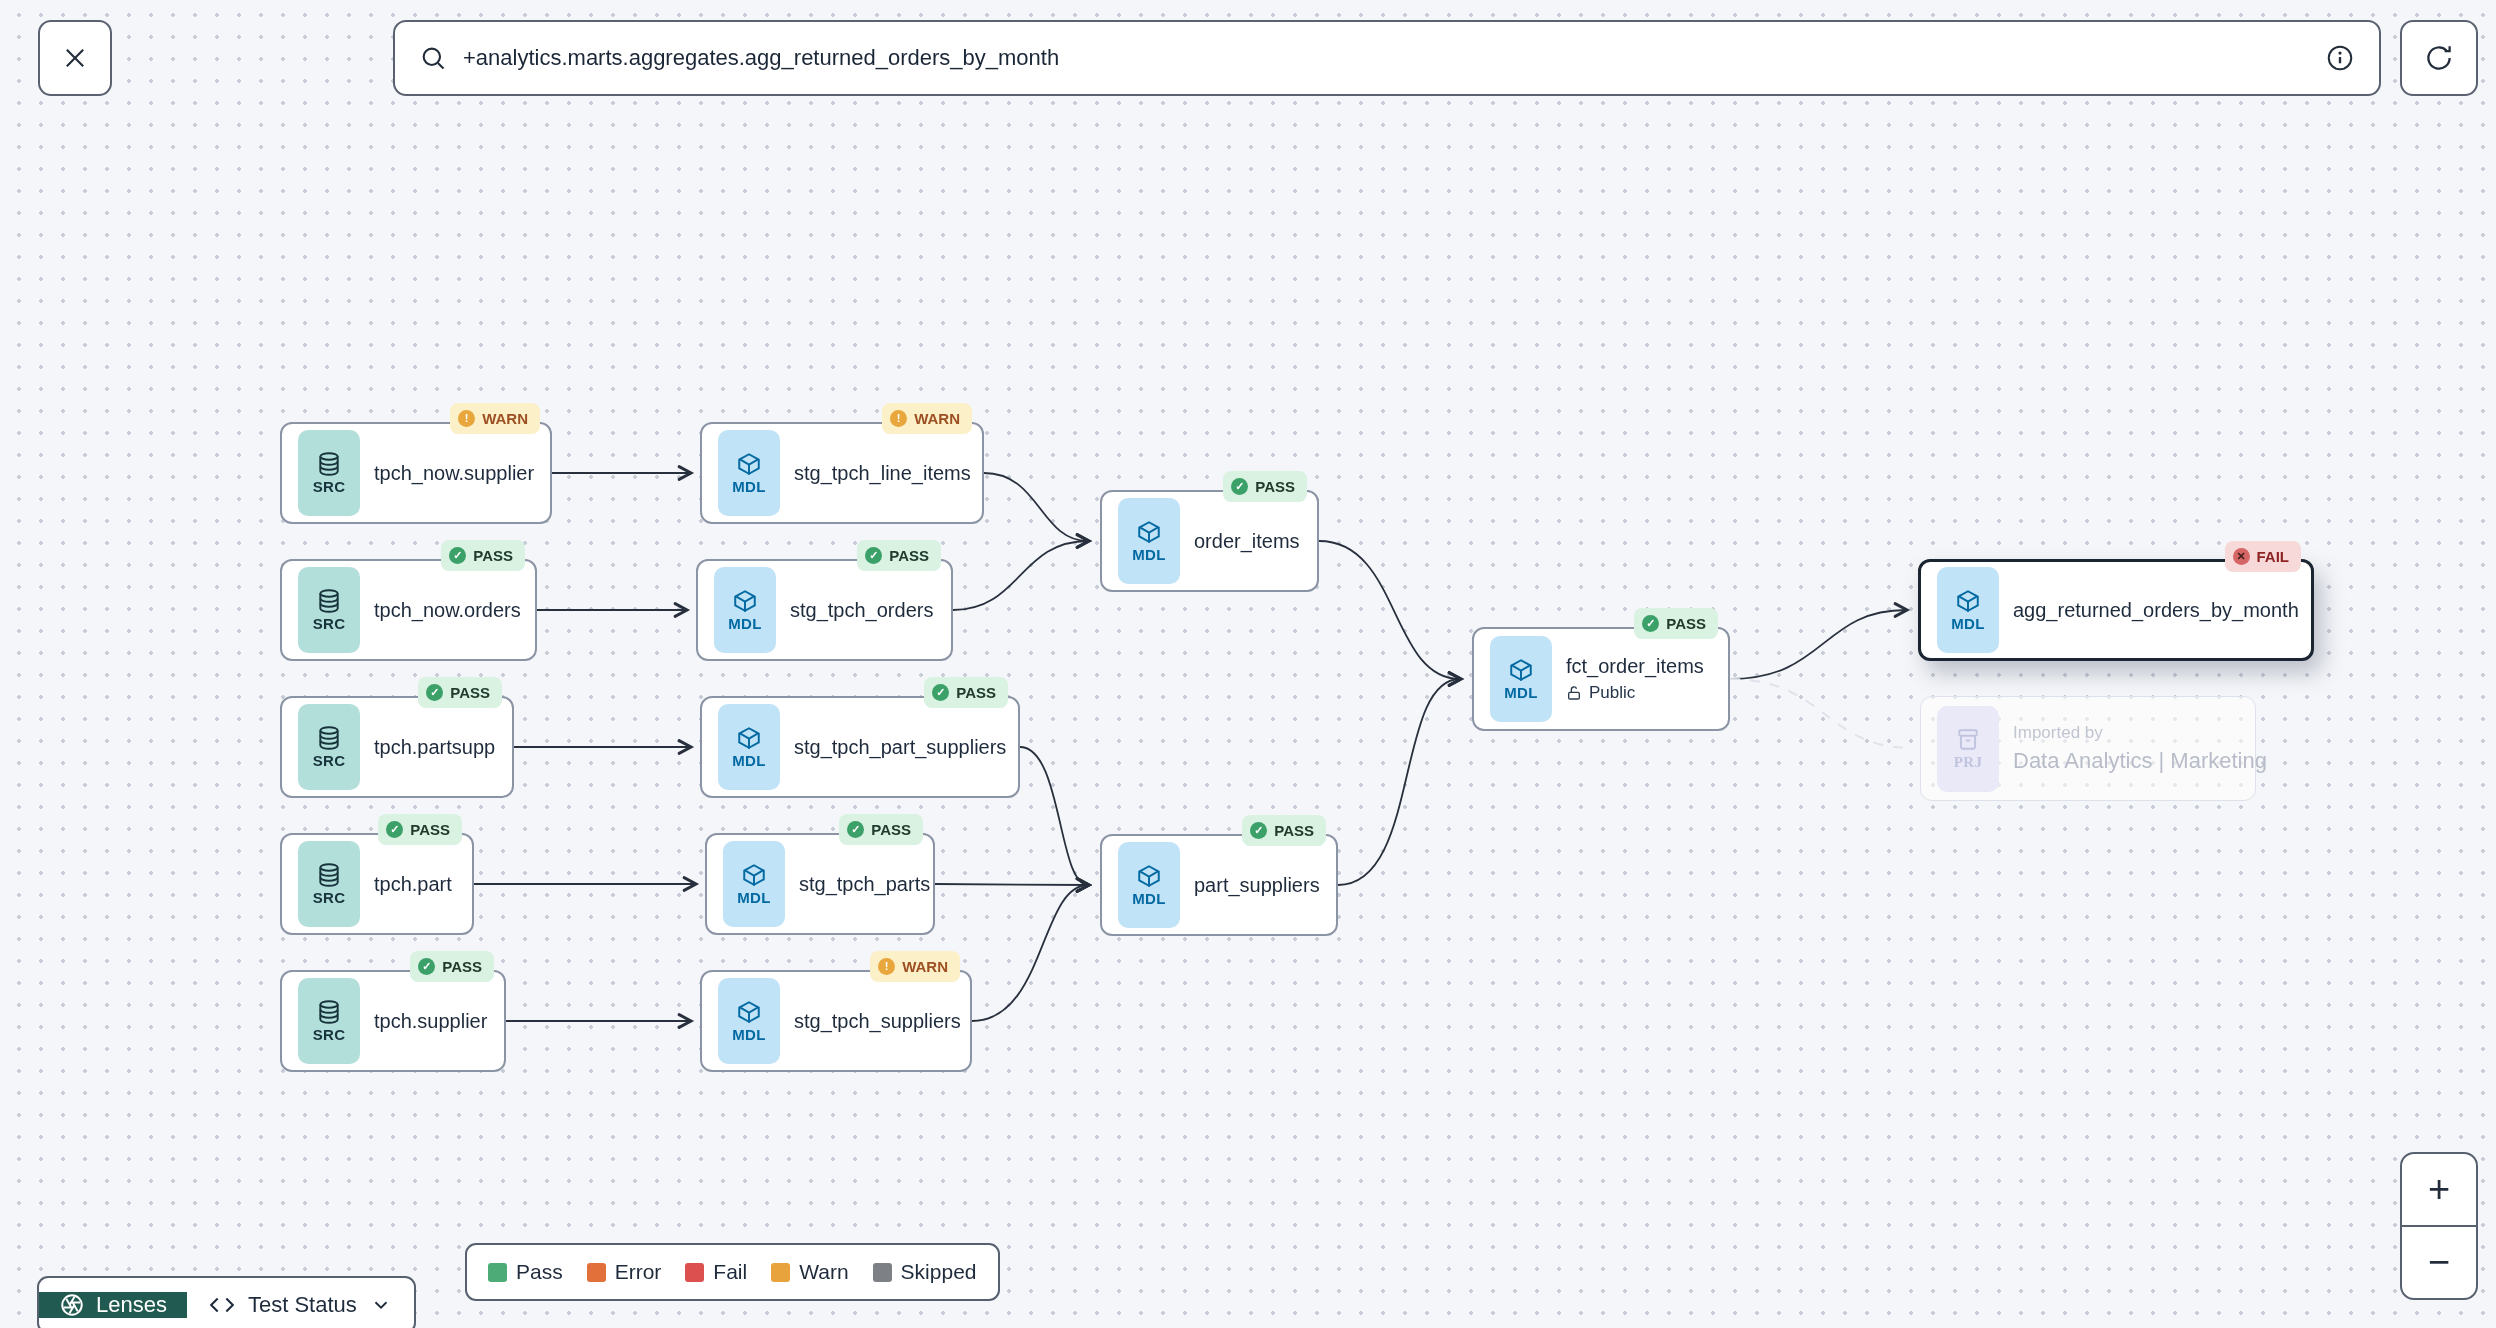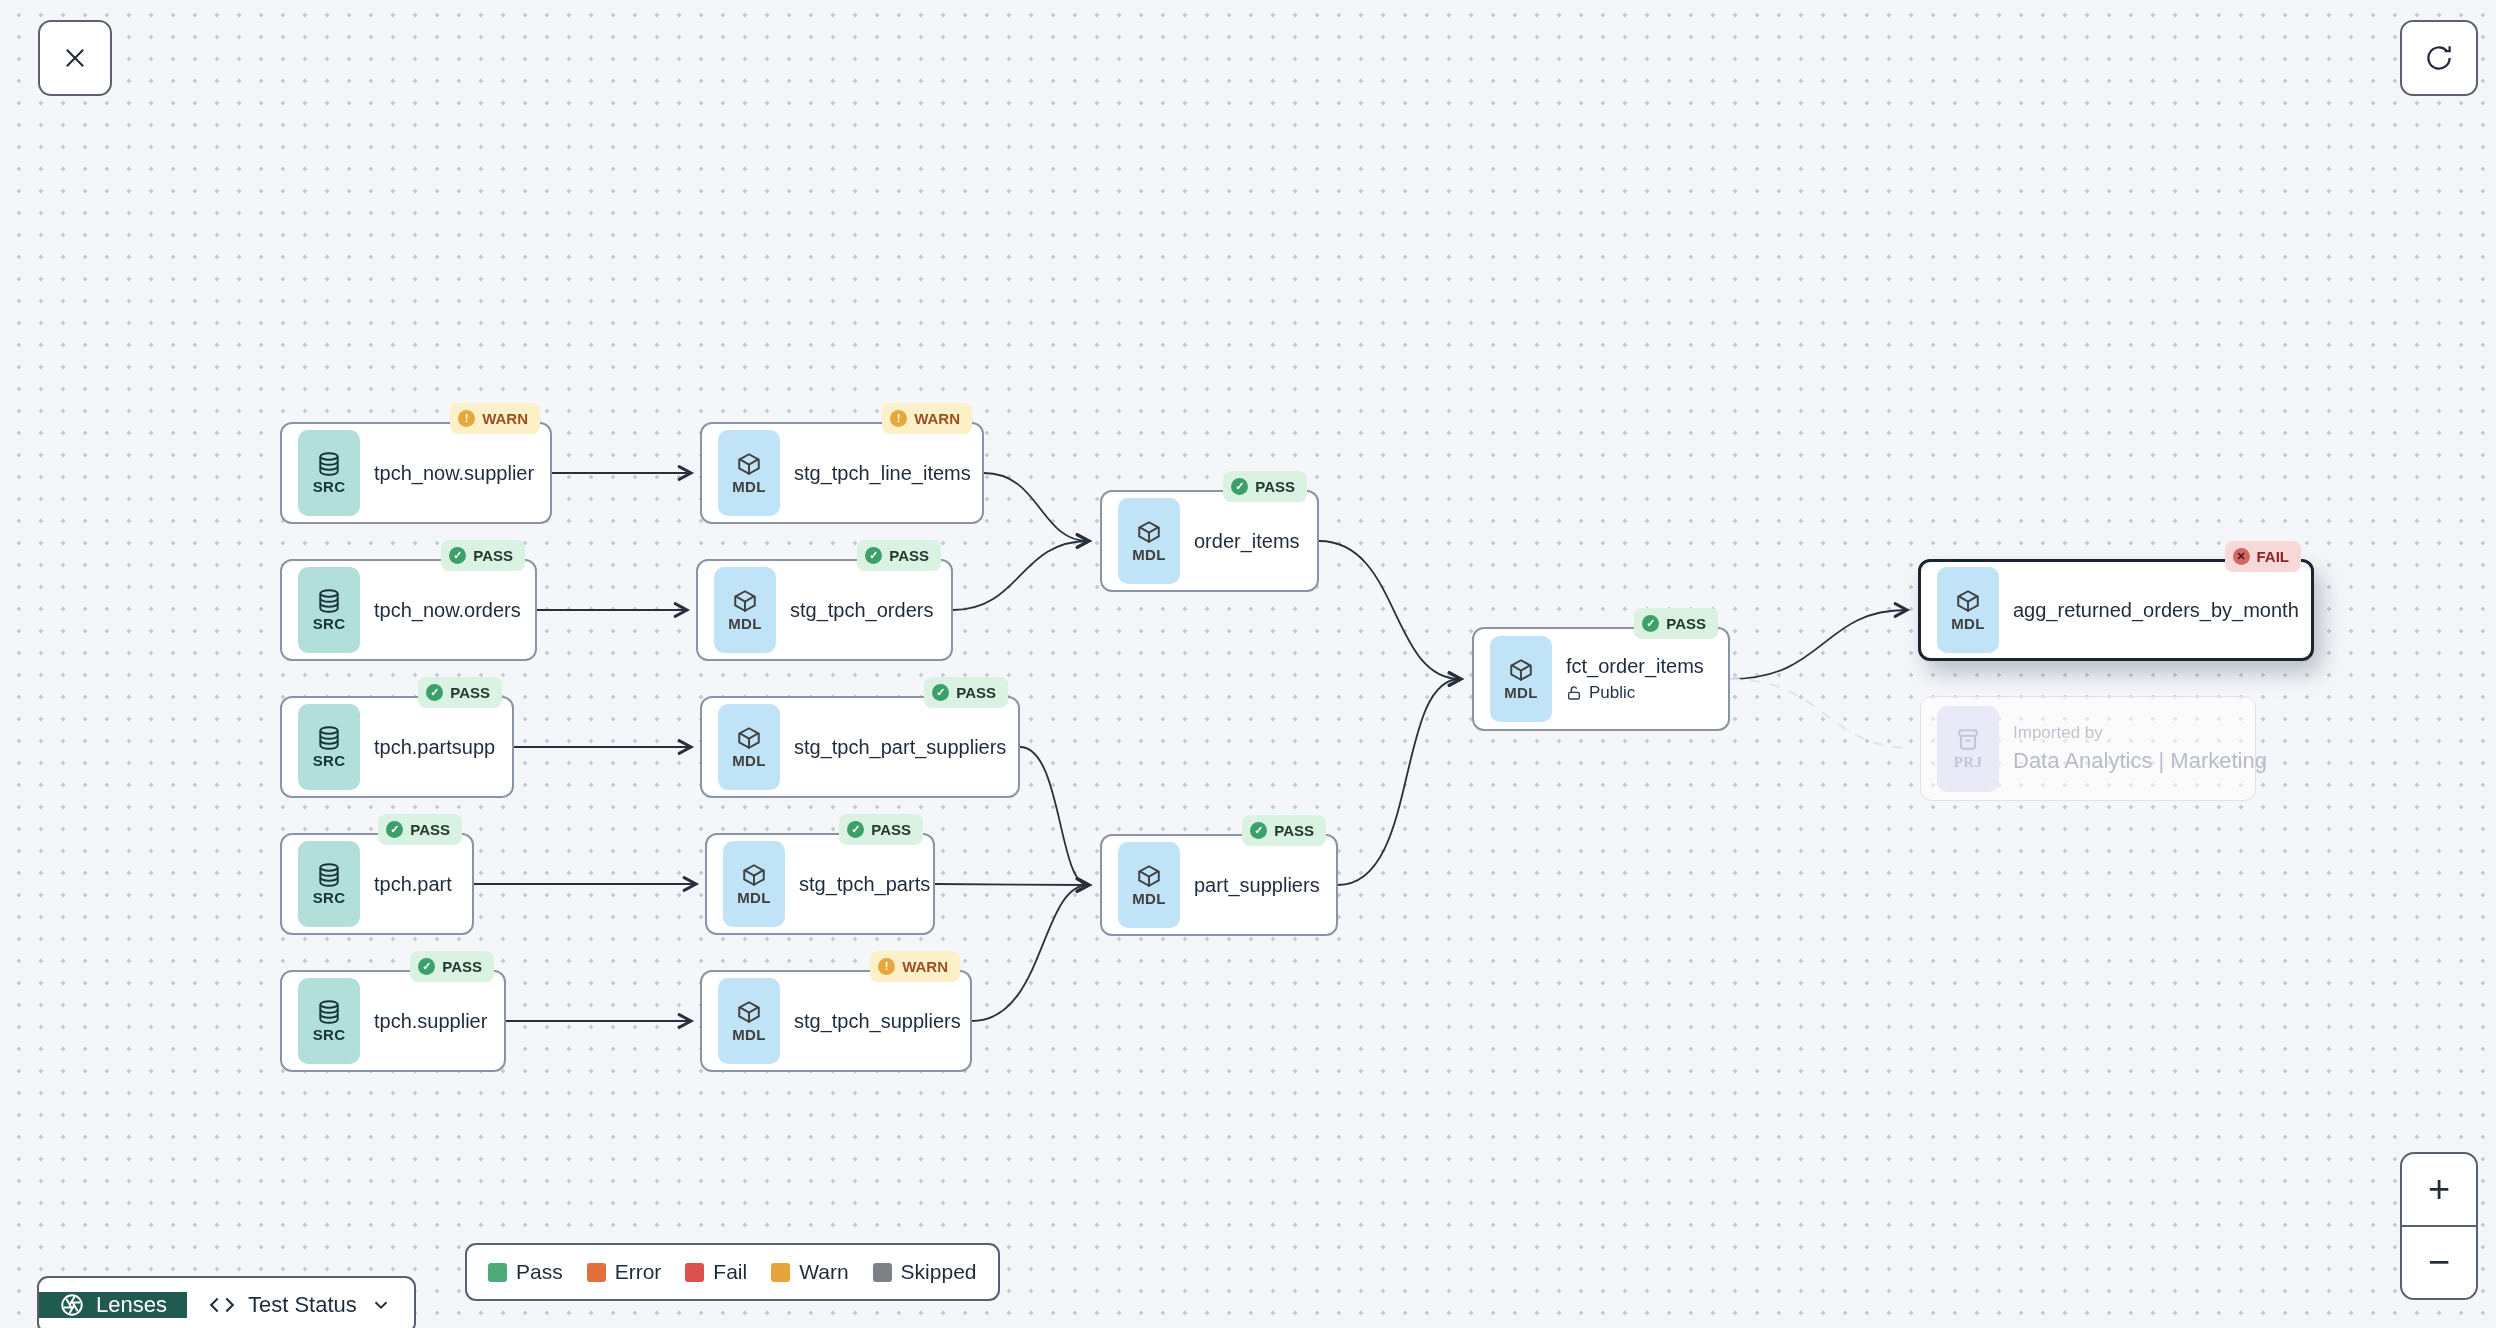--- a/index.html
+++ b/index.html
@@ -19,21 +19,21 @@
     border:2px solid #8b94a4; border-radius:12px;
     display:flex; align-items:center; gap:14px; padding:0 12px 0 16px;
   }
   .node .nlabel { font-size:20px; color:#1e2b3c; white-space:nowrap; }
   .iconbox {
     width:62px; height:86px; border-radius:10px; flex:none;
     display:flex; flex-direction:column; align-items:center; justify-content:center; gap:1px;
   }
   .iconbox .ticker { font-size:15px; font-weight:600; letter-spacing:.3px; }
   .iconbox.src { background:#b3dfdb; color:#17333c; }
-  .iconbox.mdl { background:#c0e3f8; color:#404040; }
+  .iconbox.mdl { background:#c0e3f8; color:#0369a1; }
   .iconbox.prj { background:#e9e9f8; color:#c0c4de;font-family:Liberation Serif, serif; }
   .iconbox svg { display:block; }
 
   .badge {
     position:absolute; top:-21px; right:10px; height:31px;
     display:flex; align-items:center; gap:7px; padding:0 12px 0 8px;
     border-radius:8px; font-size:15px; font-weight:600; white-space:nowrap;
   }
   .bdot { width:17px; height:17px; border-radius:50%; flex:none;
     display:flex; align-items:center; justify-content:center;
@@ -376,20 +376,32 @@
     </span>
   </div>
 
   <div class="tb btn" id="close-btn">
     <svg width="28" height="28" viewBox="0 0 24 24" fill="none" stroke="#222c3a" stroke-width="1.8">
         <path d="M5 5l14 14M19 5L5 19"></path>
       </svg>
   </div>
 
 
+  <div class="tb" id="searchbox">
+    <svg width="28" height="28" viewBox="0 0 24 24" fill="none" stroke="#222c3a" stroke-width="1.8">
+        <circle cx="11" cy="11" r="7"></circle>
+        <path d="M21 21l-4.8-4.8"></path>
+      </svg>
+    <input type="text" value="+analytics.marts.aggregates.agg_returned_orders_by_month" style="">
+    <svg width="30" height="30" viewBox="0 0 24 24" fill="none" stroke="#222c3a" stroke-width="1.6">
+        <circle cx="12" cy="12" r="9"></circle>
+        <path d="M12 16.2v-5" stroke-width="1.9"></path>
+        <circle cx="12" cy="8" r="0.6" fill="#222c3a" stroke-width="1.4"></circle>
+      </svg>
+  </div>
 
   <div class="tb btn" id="refresh-btn">
     <svg width="30" height="30" viewBox="0 0 24 24" fill="none" stroke="#222c3a" stroke-width="1.8">
         <path d="M20.5 12a8.5 8.5 0 1 1-2.5-6"></path>
         <path d="M20.5 2.5v4h-4"></path>
       </svg>
   </div>
 
   <div class="lens-group">
     <div class="lens-btn">

